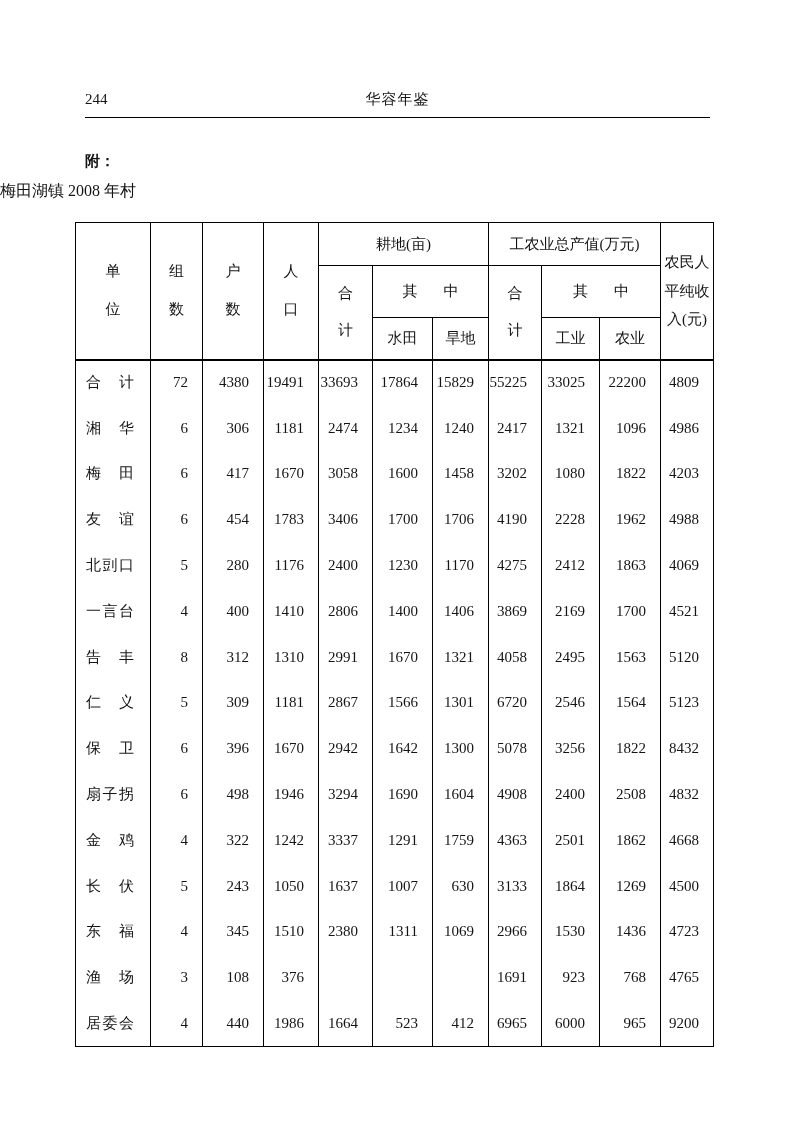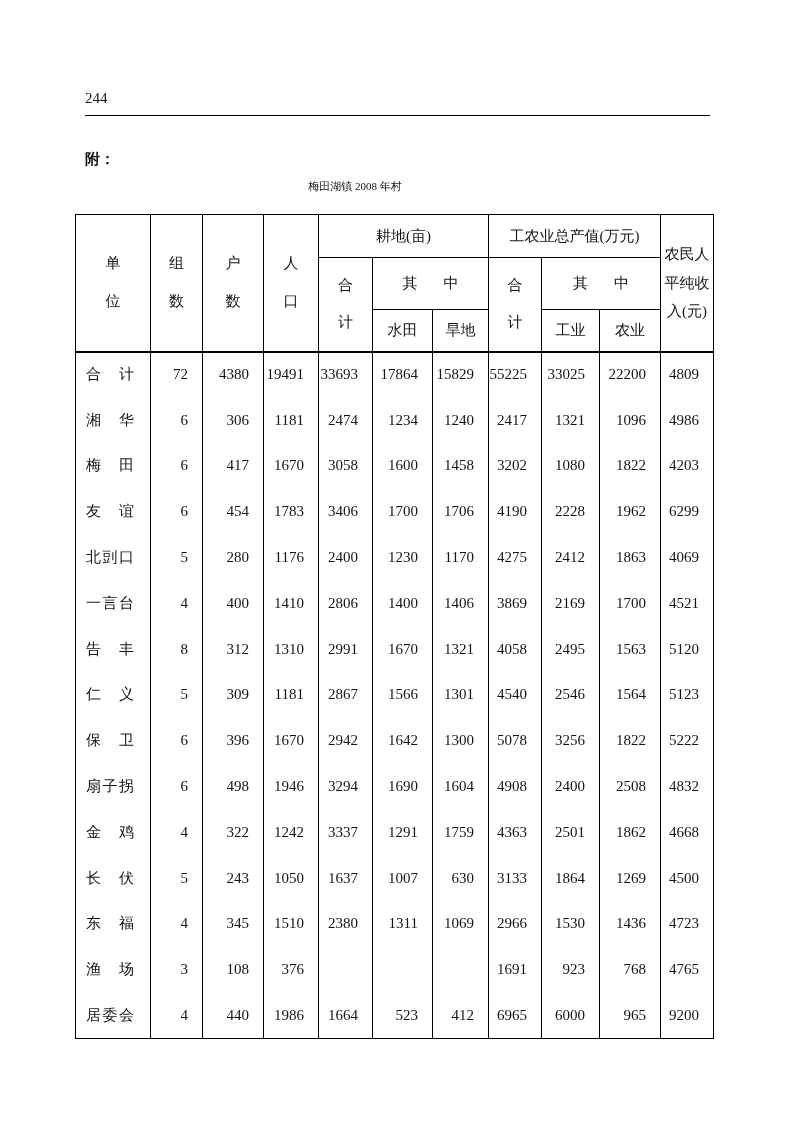--- a/index.html
+++ b/index.html
@@ -18,21 +18,21 @@
     margin:90px 83px 0 85px;
     padding-bottom:8px;
     border-bottom:1px solid #000;
     font-size:15px;
   }
   .page-num { width:90px; text-align:left; }
   .header-title { flex:1; text-align:center; letter-spacing:1px; }
   .header-spacer { width:90px; }
 
   .appendix { margin:34px 0 0 85px; font-size:15px; font-weight:bold; }
-  .caption  { margin:10px 83px 0 0; text-align:center; font-size:11px; }
+  .caption  { margin:10px 83px 0 0; text-align:left; font-size:16px; }
 
   
   table.data {
     border-collapse:collapse;
     table-layout:fixed;
     margin:20px 0 0 75px;
     width:638px;
     font-size:15px;
     border:1px solid #000;
   }
@@ -81,20 +81,21 @@
     text-align:center;
   }
 </style>
 </head>
 <body>
 
 <div class="page">
 
   <div class="page-header">
     <span class="page-num">244</span>
+    <span class="header-title">华容年鉴</span>
     <span class="header-spacer"></span>
   </div>
 
   <div class="appendix">附：</div>
 
   <div class="caption">梅田湖镇 2008 年村</div>
 
   <table class="data">
     <colgroup>
       <col style="width:75px">
@@ -176,21 +177,21 @@
           <td class="cell-name"><span class="spread name-spread">友谊</span></td>
           <td class="cell-num">6</td>
           <td class="cell-num">454</td>
           <td class="cell-num">1783</td>
           <td class="cell-num">3406</td>
           <td class="cell-num">1700</td>
           <td class="cell-num">1706</td>
           <td class="cell-num">4190</td>
           <td class="cell-num">2228</td>
           <td class="cell-num">1962</td>
-          <td class="cell-num">6299</td>
+          <td class="cell-num">4988</td>
         </tr>
         <tr>
           <td class="cell-name"><span class="spread name-spread">北剅口</span></td>
           <td class="cell-num">5</td>
           <td class="cell-num">280</td>
           <td class="cell-num">1176</td>
           <td class="cell-num">2400</td>
           <td class="cell-num">1230</td>
           <td class="cell-num">1170</td>
           <td class="cell-num">4275</td>
@@ -225,37 +226,37 @@
           <td class="cell-num">5120</td>
         </tr>
         <tr>
           <td class="cell-name"><span class="spread name-spread">仁义</span></td>
           <td class="cell-num">5</td>
           <td class="cell-num">309</td>
           <td class="cell-num">1181</td>
           <td class="cell-num">2867</td>
           <td class="cell-num">1566</td>
           <td class="cell-num">1301</td>
-          <td class="cell-num">4540</td>
+          <td class="cell-num">6720</td>
           <td class="cell-num">2546</td>
           <td class="cell-num">1564</td>
           <td class="cell-num">5123</td>
         </tr>
         <tr>
           <td class="cell-name"><span class="spread name-spread">保卫</span></td>
           <td class="cell-num">6</td>
           <td class="cell-num">396</td>
           <td class="cell-num">1670</td>
           <td class="cell-num">2942</td>
           <td class="cell-num">1642</td>
           <td class="cell-num">1300</td>
           <td class="cell-num">5078</td>
           <td class="cell-num">3256</td>
           <td class="cell-num">1822</td>
-          <td class="cell-num">5222</td>
+          <td class="cell-num">8432</td>
         </tr>
         <tr>
           <td class="cell-name"><span class="spread name-spread">扇子拐</span></td>
           <td class="cell-num">6</td>
           <td class="cell-num">498</td>
           <td class="cell-num">1946</td>
           <td class="cell-num">3294</td>
           <td class="cell-num">1690</td>
           <td class="cell-num">1604</td>
           <td class="cell-num">4908</td>

